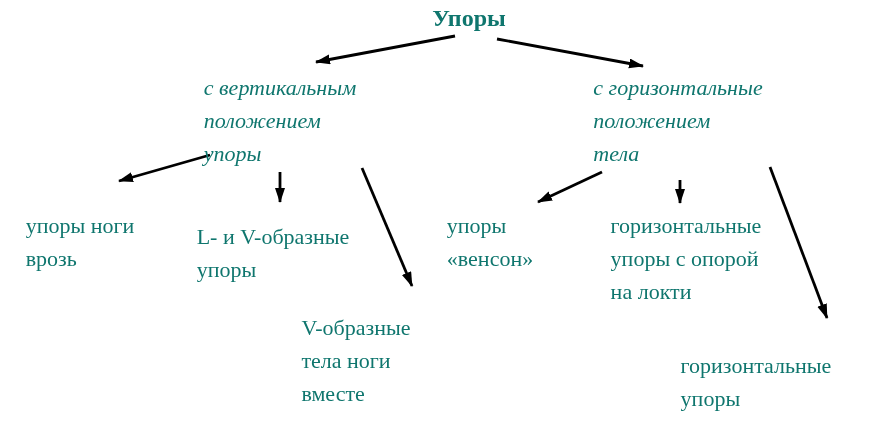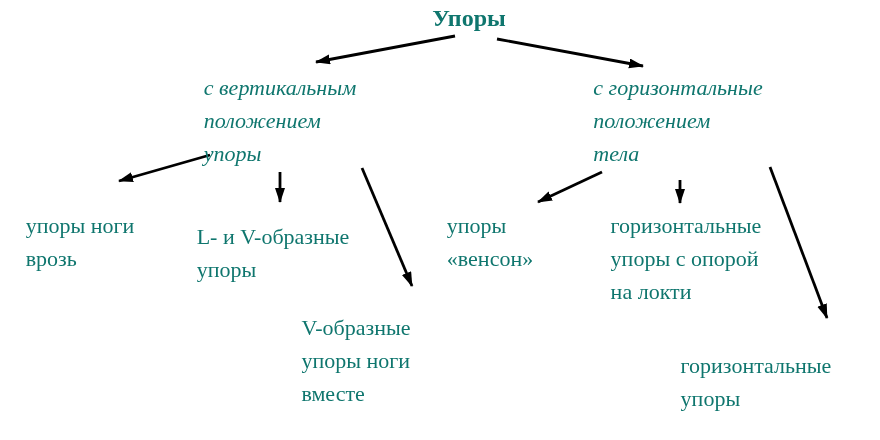--- a/index.html
+++ b/index.html
@@ -71,21 +71,21 @@
 положением
 тела</div>
 
   <div class="node" style="left:80px; top:209px;">упоры ноги
 врозь</div>
 
   <div class="node" style="left:273px; top:220px;">L- и V-образные
 упоры</div>
 
   <div class="node" style="left:356px; top:311px;">V-образные
-упоры ноги
+тела ноги
 вместе</div>
 
   <div class="node" style="left:490px; top:209px;">упоры
 «венсон»</div>
 
   <div class="node" style="left:686px; top:209px;">горизонтальные
 упоры с опорой
 на локти</div>
 
   <div class="node" style="left:756px; top:349px;">горизонтальные

